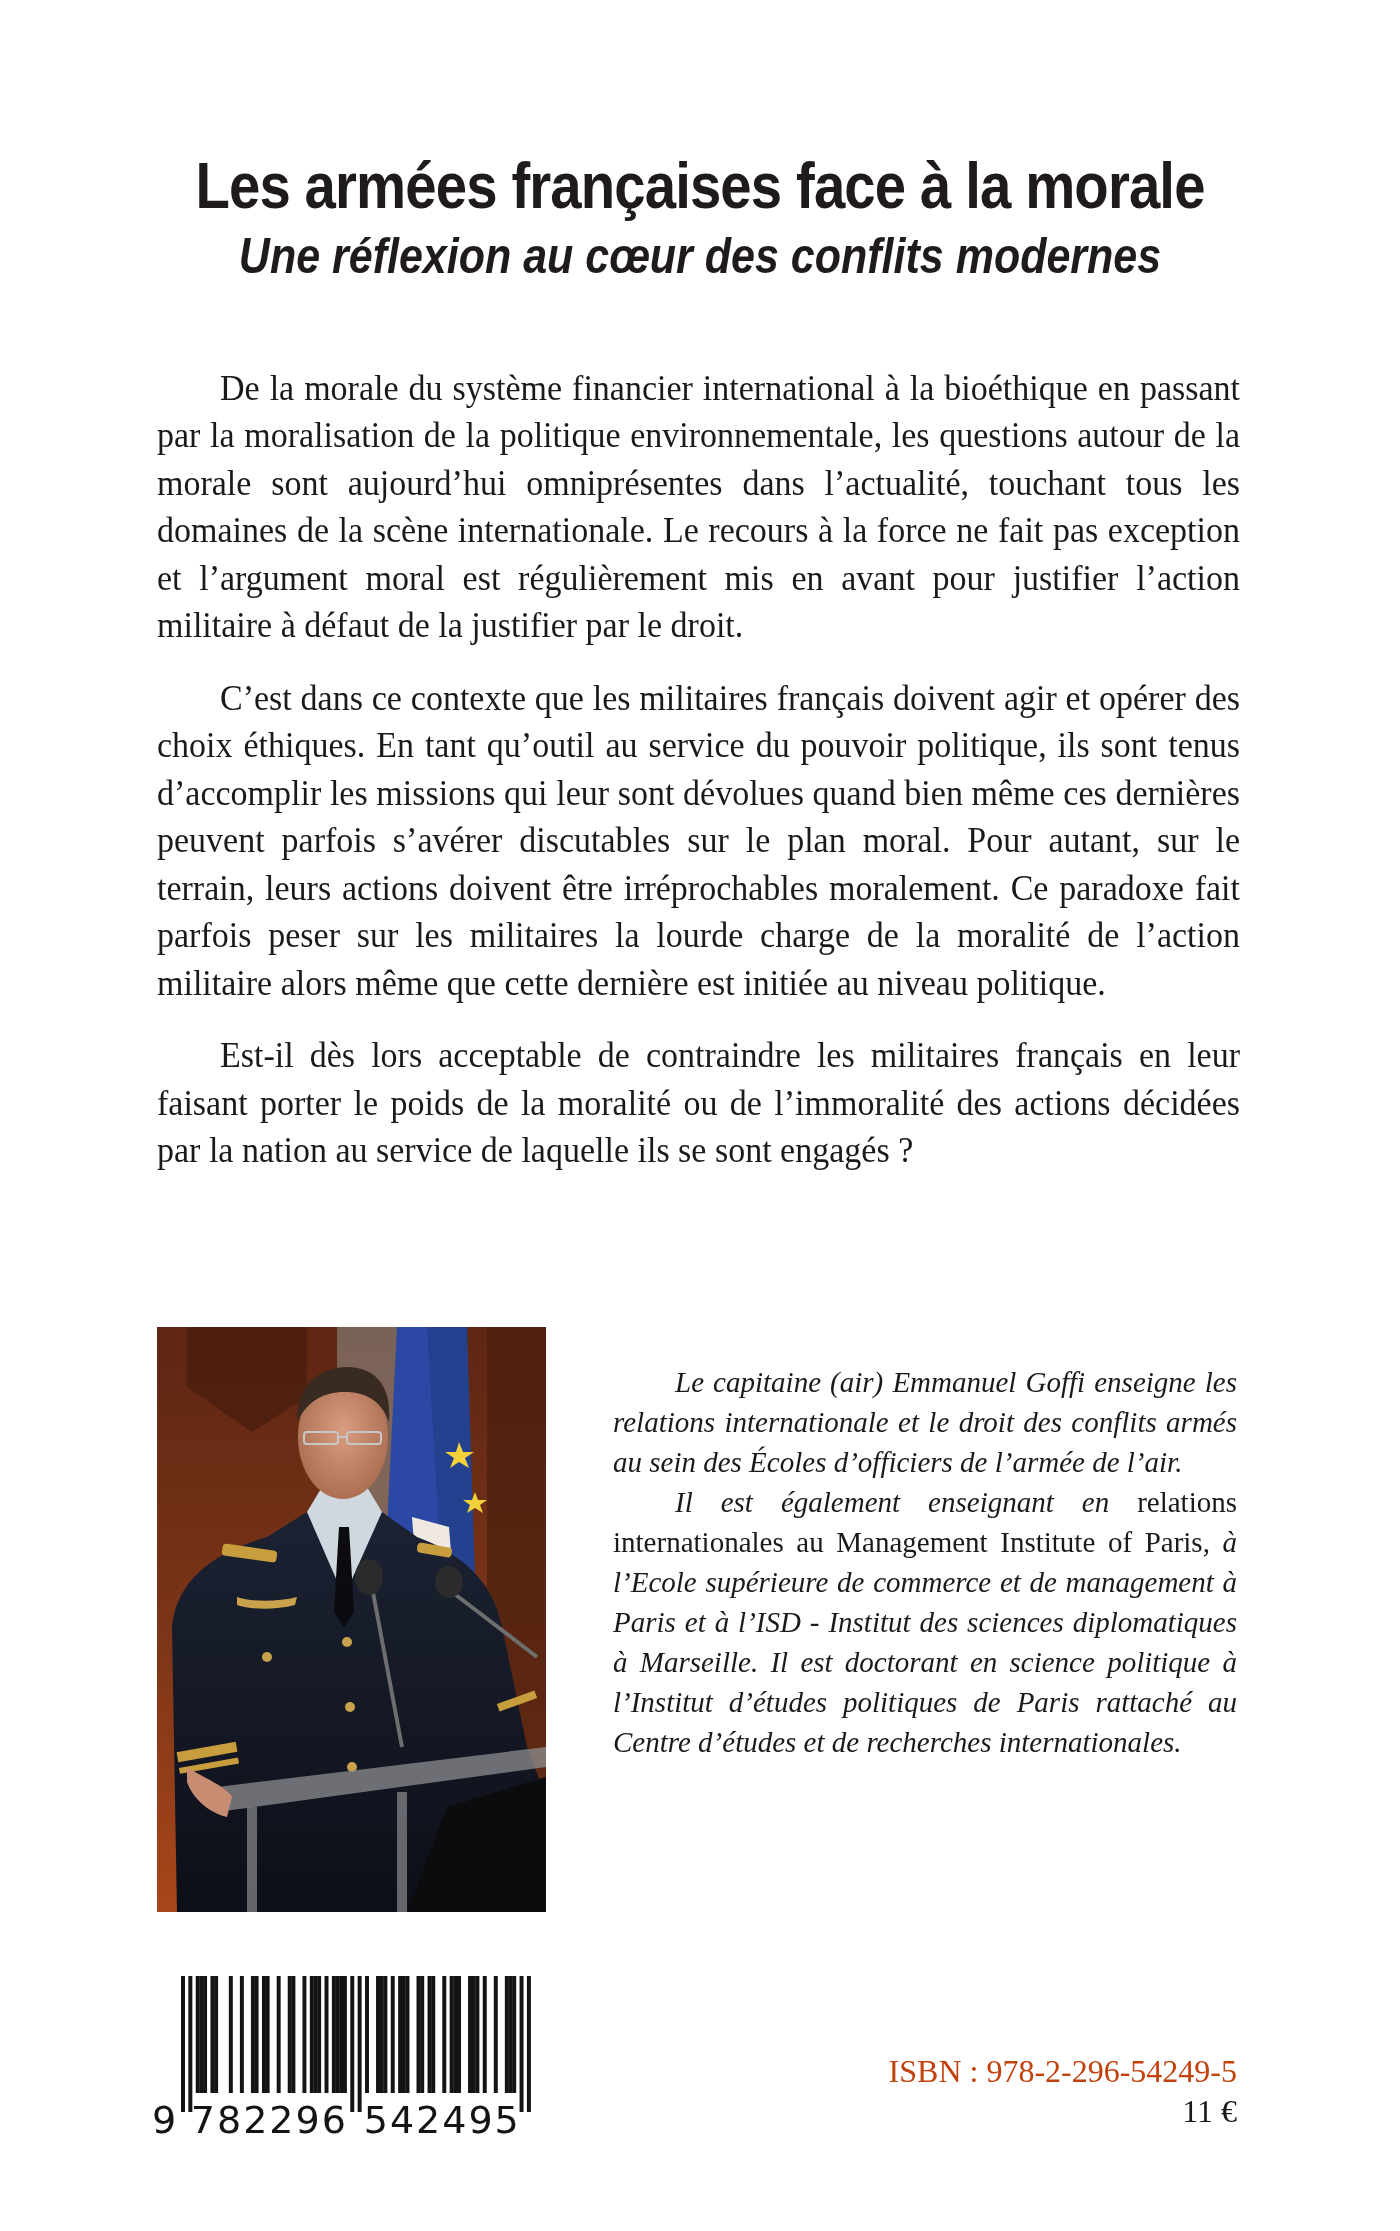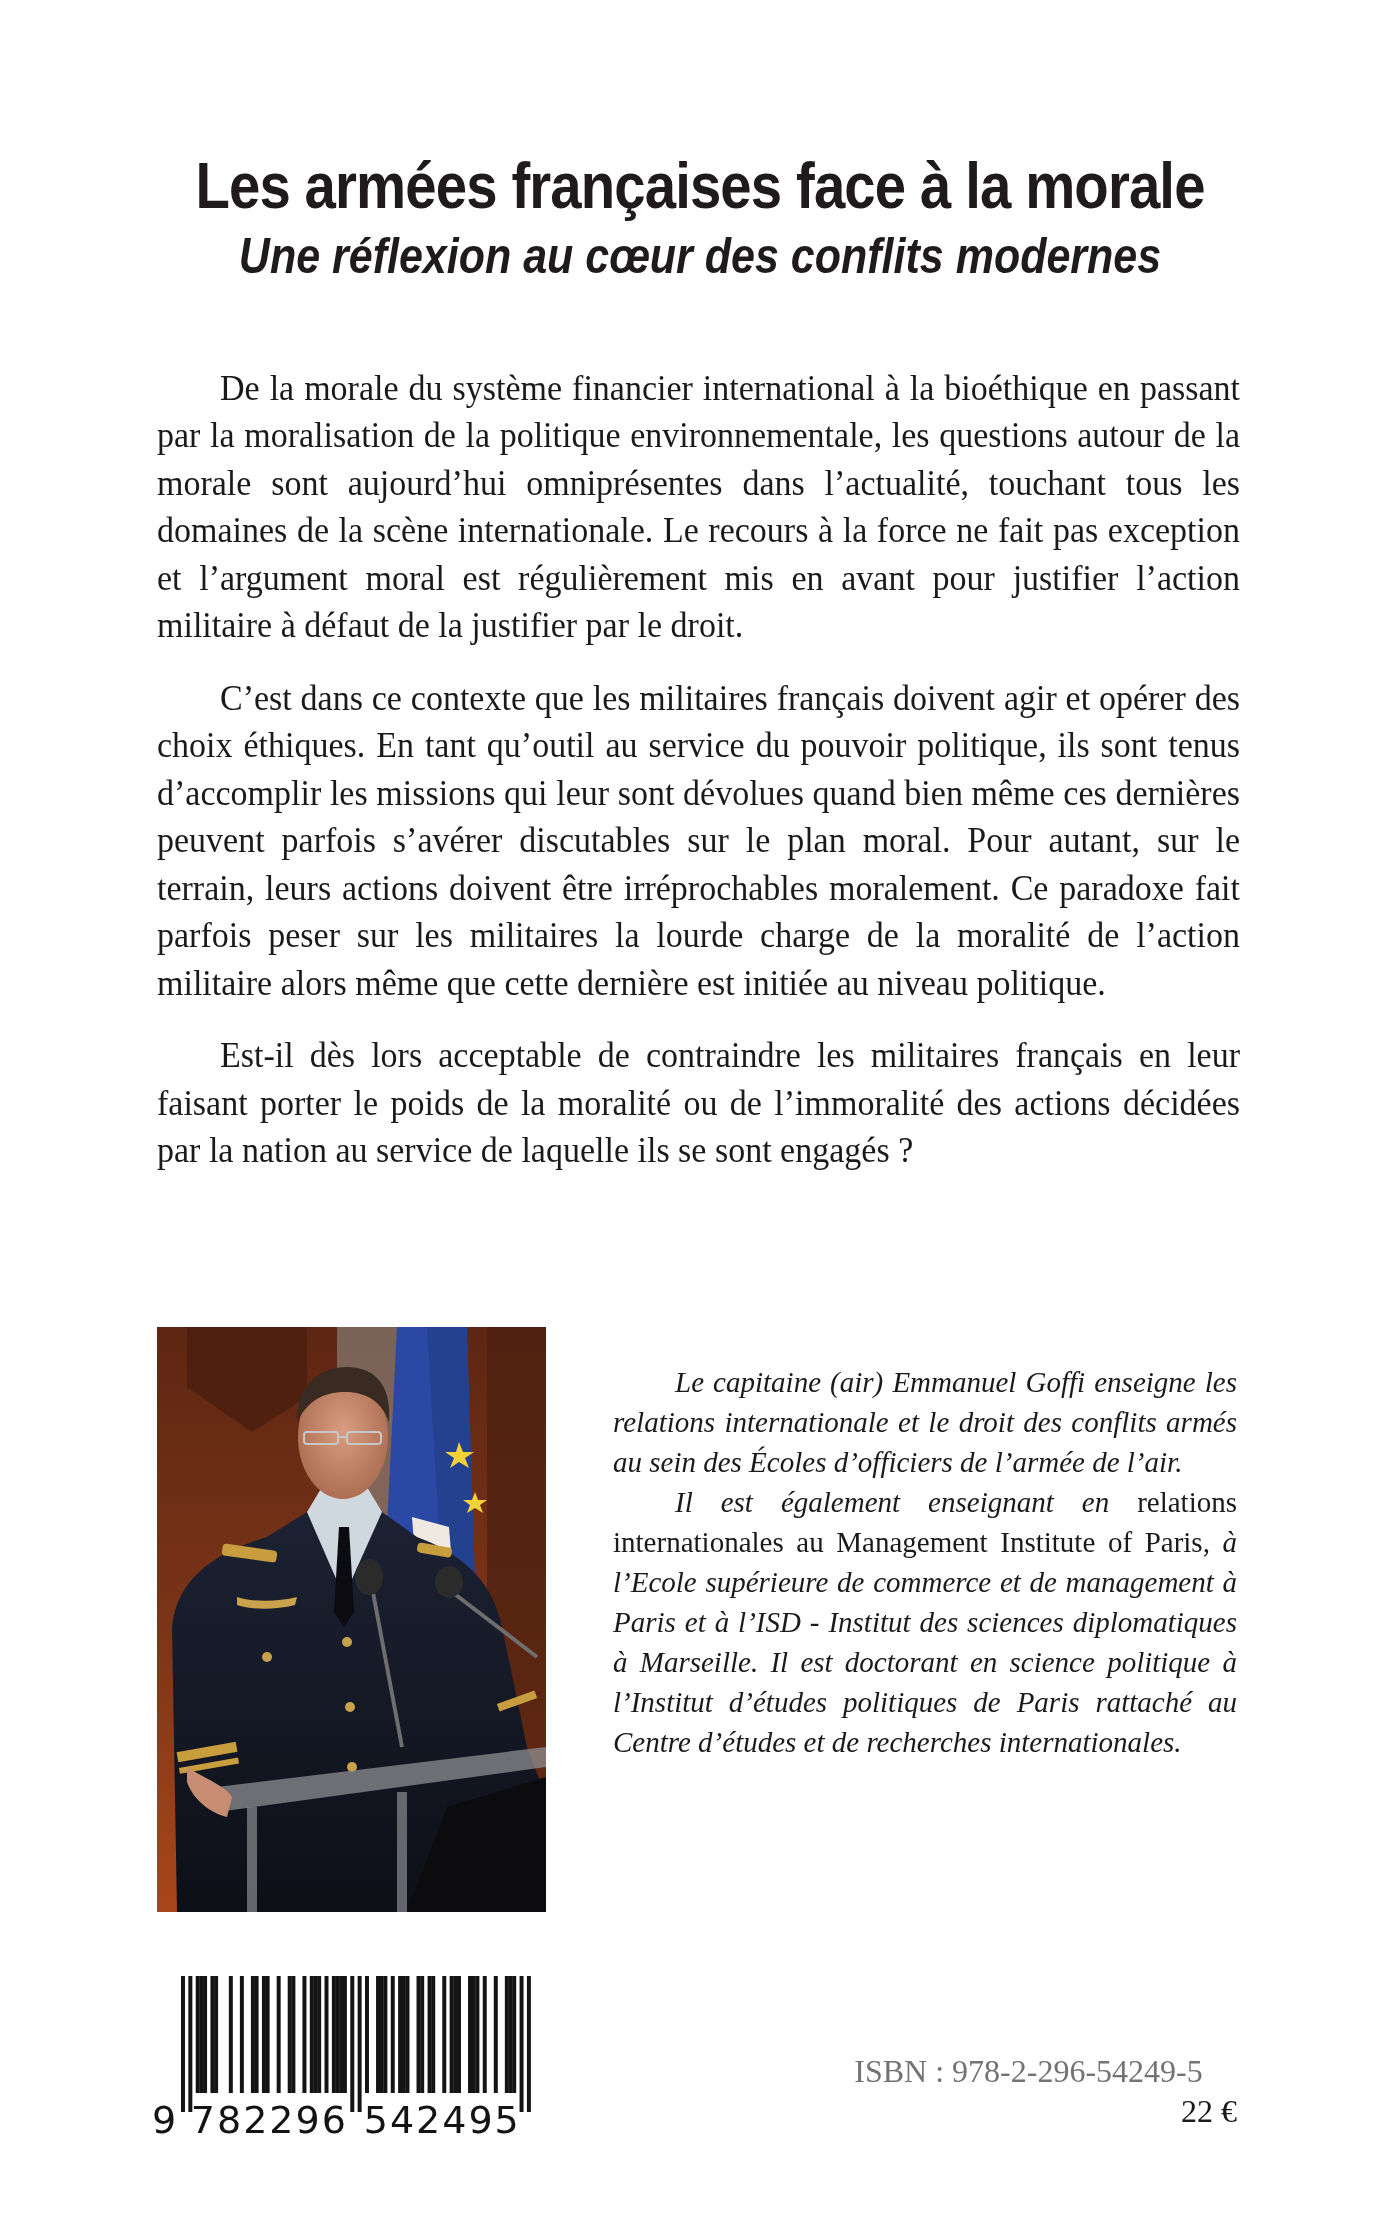--- a/index.html
+++ b/index.html
@@ -54,23 +54,23 @@
   .bio .it { font-style: italic; }
   .bio .up { font-style: normal; }
 
   .barcode {
     position: absolute; left: 150px; top: 1970px; width: 385px; height: 170px;
   }
   .barcode svg { display: block; }
 
   .isbn {
     position: absolute; left: 820px; top: 2052px; width: 417px;
-    text-align: center;
-    font-family: "Liberation Serif", serif;
-    font-size: 32px; line-height: 38px; color: #737373;
+    text-align: right;
+    font-family: "Liberation Serif", serif;
+    font-size: 32px; line-height: 38px; color: #c2410c;
   }
   .price {
     position: absolute; left: 1020px; top: 2092px; width: 217px;
     text-align: right;
     font-family: "Liberation Serif", serif;
     font-size: 32px; line-height: 38px; color: #1a1a1a;
   }
 </style>
 </head>
 <body>
@@ -206,13 +206,13 @@
       <rect x="362.20" y="6" width="3.98" height="117" fill="#141414"></rect>
       <rect x="369.56" y="6" width="3.98" height="136" fill="#141414"></rect>
       <rect x="376.92" y="6" width="3.98" height="136" fill="#141414"></rect>
       <text x="2" y="163" font-family="DejaVu Sans, sans-serif" font-size="38" letter-spacing="2" fill="#141414" text-anchor="start">9</text>
       <text x="119.32000000000001" y="163" font-family="DejaVu Sans, sans-serif" font-size="38" letter-spacing="2" fill="#141414" text-anchor="middle">782296</text>
       <text x="292.28000000000003" y="163" font-family="DejaVu Sans, sans-serif" font-size="38" letter-spacing="2" fill="#141414" text-anchor="middle">542495</text>
     </svg>
 </div>
 
 <div class="isbn">ISBN : 978-2-296-54249-5</div>
-<div class="price">22 €</div>
+<div class="price">11 €</div>
 
 </body></html>

